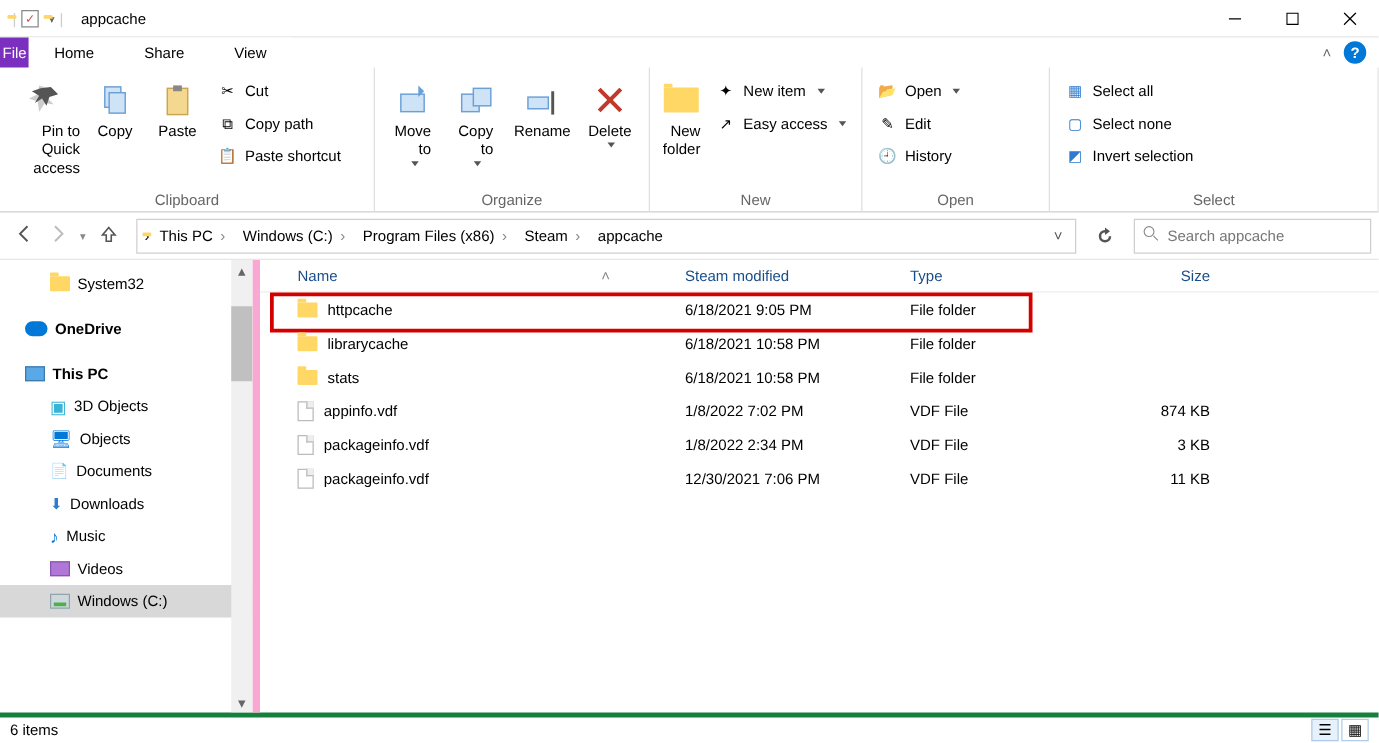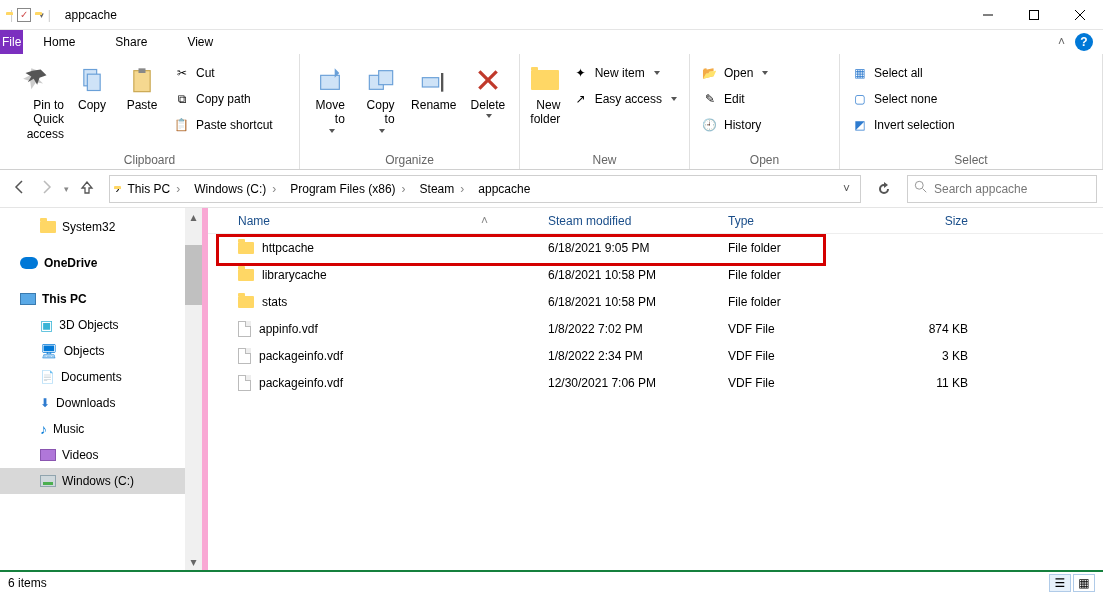--- a/index.html
+++ b/index.html
@@ -67,21 +67,21 @@
   .col-type { width: 150px; }
   .col-size { width: 110px; text-align: right; justify-content: flex-end; }
   .sort-ind { margin-left: auto; margin-right: 40px; color: #888; }
   .rows { position: relative; }
   .row { display: flex; height: 27px; align-items: center; }
   .row .cell { padding: 0 10px; display: flex; align-items: center; gap: 8px; }
   .row .col-name { padding-left: 30px; }
   .highlight-box { position: absolute; border: 3px solid #d40000; left: 8px; top: 0px; width: 610px; height: 32px; pointer-events: none; }
 
   
-  .statusbar { height: 24px; border-top: 2px solid #15803d; display: flex; align-items: center; padding: 0 8px; }
+  .statusbar { height: 24px; border-top: 4px solid #15803d; display: flex; align-items: center; padding: 0 8px; }
   .statusbar .right { margin-left: auto; display: flex; gap: 2px; }
   .view-toggle { width: 22px; height: 18px; border: 1px solid #b0cbe8; display: flex; align-items: center; justify-content: center; }
 
   
   .folder-ico { width: 16px; height: 12px; background: #ffd765; border-radius: 1px; position: relative; }
   .folder-ico::before { content:""; position:absolute; top:-3px; left:0; width:7px; height:3px; background:#ffd765; border-radius:1px 1px 0 0; }
   .file-ico { width: 13px; height: 16px; background: #fff; border: 1px solid #bbb; position: relative; }
   .file-ico::before { content:""; position:absolute; top:-1px; right:-1px; width:5px; height:5px; background:#eee; border-left:1px solid #bbb; border-bottom:1px solid #bbb; }
   .onedrive-ico { width:18px; height:12px; background:#0078d7; border-radius:6px; }
   .pc-ico { width:16px; height:12px; background:#5aa9e6; border:1px solid #3a7bb0; }

